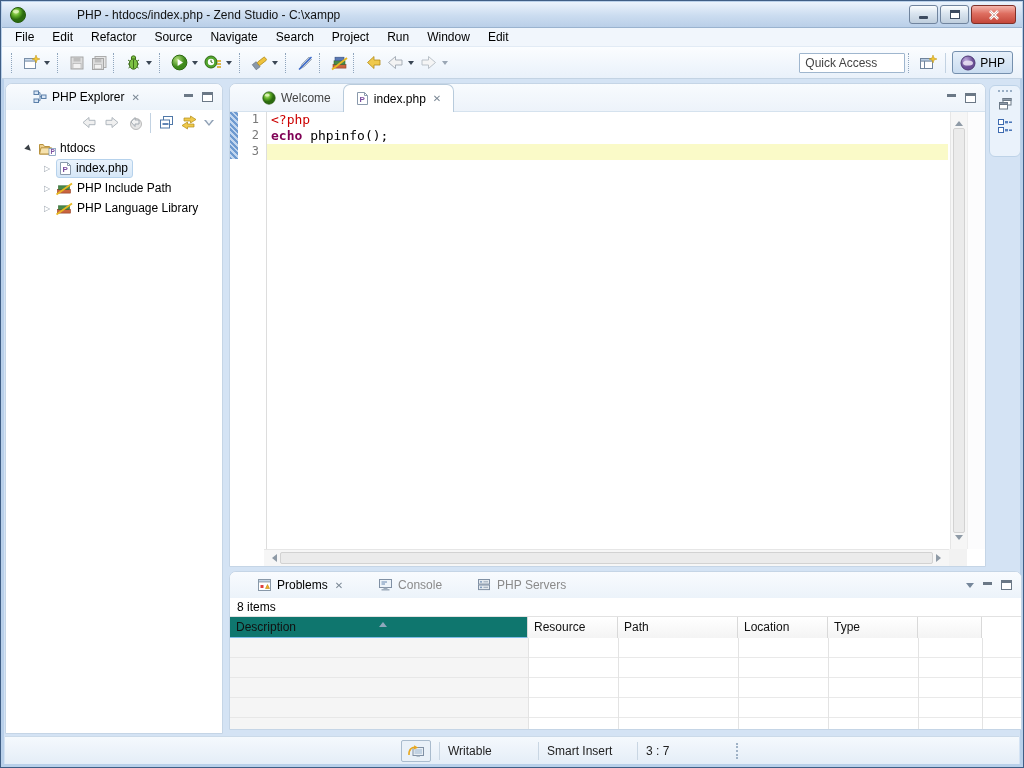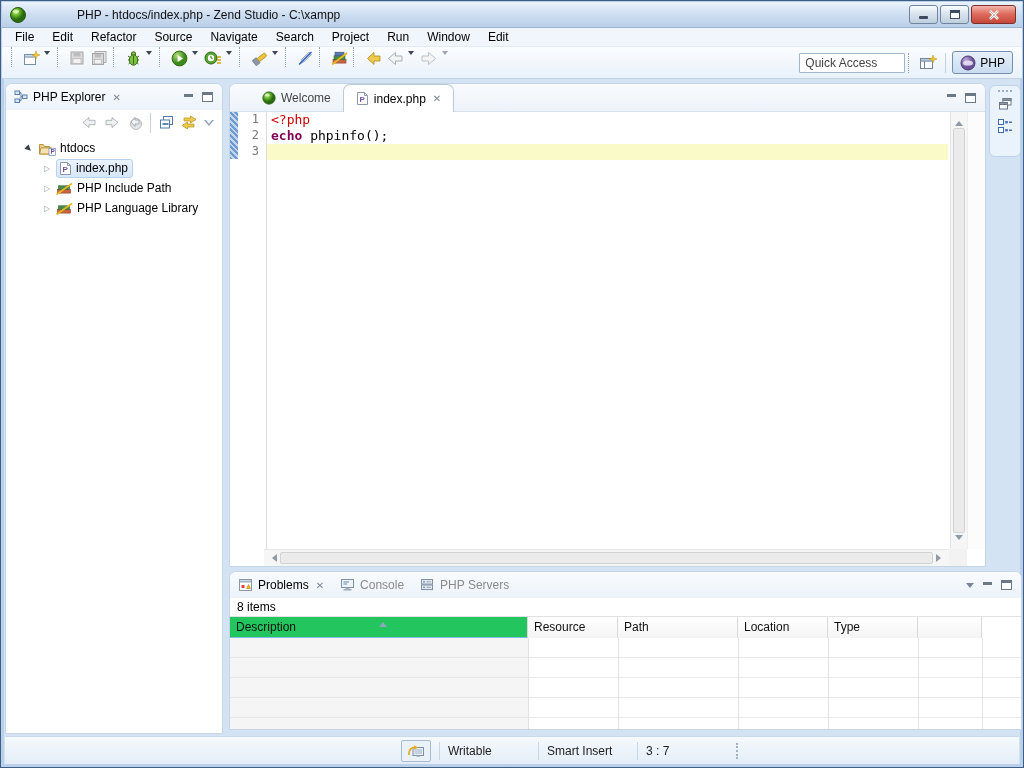--- a/index.html
+++ b/index.html
@@ -23,37 +23,37 @@
   .g-max { width:10px; height:9px; border:1px solid #3C4B60; border-top:3px solid #3C4B60; background:#fff; }
 
   
   .menubar { position:absolute; left:1px; top:27px; right:1px; height:19px; background:#F1F6FC;
     display:flex; align-items:center; padding-left:4px; border-bottom:1px solid #E2EBF5; }
   .mitem { padding:2px 9px; }
 
   
   .toolbar { position:absolute; left:1px; top:46px; right:1px; height:32px;
     background:linear-gradient(#FBFDFF,#E9F1FA); border-bottom:1px solid #C3D3E3;
-    display:flex; padding-left:6px; }
+    display:flex; align-items:center; padding-left:6px; }
   .tsep { width:4px; height:20px; border-left:1px dotted #8FA5BD; margin:0 5px 0 3px; }
   .tbtn { width:22px; height:22px; border-radius:3px; display:flex; align-items:center; justify-content:center; }
   .dd { width:0; height:0; border:3px solid transparent; border-top:4px solid #3A4654; margin:4px 4px 0 2px; }
   .dd.dis { border-top-color:#9AA6B4; }
   .tb-right { margin-left:auto; display:flex; align-items:center; padding-right:9px; }
   .qa { width:106px; height:20px; border:1px solid #9FB6CE; background:#fff; font:12px "Liberation Sans",sans-serif;
         padding:0 5px; color:#333; border-radius:1px; }
   .qa::placeholder { color:#444; opacity:1; }
   .vline { width:1px; height:20px; background:#C2D2E2; margin:0 6px; }
   .php-toggle { display:flex; align-items:center; gap:4px; height:23px; padding:0 7px;
     border:1px solid #7590AE; border-radius:3px; background:linear-gradient(#E7F0FA,#C9DCF0); }
 
   
   .panel { position:absolute; background:#fff; border:1px solid #C5D5E6; border-radius:7px 7px 0 0; overflow:hidden; }
   .phead { height:26px; background:linear-gradient(#F9FBFE,#ECF3FA); display:flex; align-items:center; }
-  .ptab { display:flex; align-items:center; gap:5px; padding:0 8px; height:26px; }
+  .ptab { display:flex; align-items:center; gap:5px; padding:0 8px; height:26px;margin-left:19px; }
   .ptab .lbl { color:#000; }
   .ptab.inactive .lbl { color:#8A8A8A; }
   .closex { color:#7A8794; font-size:10px; margin-left:2px; }
   .mmctl { margin-left:auto; display:flex; gap:9px; padding-right:9px; align-items:center; }
   .mm-min { width:9px; height:3px; background:transparent; border-bottom:3px solid #6B7886; margin-top:-4px; }
   .mm-max { width:11px; height:10px; border:1px solid #6B7886; border-top:3px solid #6B7886; background:#fff; }
   .tri-down { width:0; height:0; border:4px solid transparent; border-top:5px solid #76879B; margin-top:4px; }
   .tri-hollow { width:0; height:0; border:5px solid transparent; border-top:6px solid #8FA0B4; position:relative; margin-top:5px; }
   .tri-hollow::after { content:""; position:absolute; left:-3px; top:-5.5px; border:3px solid transparent; border-top:4px solid #F3F8FC; }
 
@@ -95,21 +95,21 @@
     border:1px solid #BED3E8; border-radius:6px; display:flex; flex-direction:column; align-items:center; }
   .grip { width:14px; border-top:2px dotted #9AAFC6; margin:4px 0 5px; }
 
   
   #problems { left:228px; top:570px; width:793px; height:159px; }
   .items-row { height:18px; line-height:18px; padding-left:7px; }
   .thead { display:grid; grid-template-columns:298px 90px 120px 90px 90px 64px 1fr; height:22px;
     border-top:1px solid #E2E2E2; }
   .th { border-right:1px solid #D9D9D9; border-bottom:1px solid #CFCFCF;
     background:linear-gradient(#FFFFFF,#F4F4F4); padding:3px 6px; position:relative; color:#111; }
-  .th.sorted { background:#22c55e; border-bottom:2px solid #7FBCE8; }
+  .th.sorted { background:#0f766e; border-bottom:2px solid #7FBCE8; }
   .sortasc { position:absolute; left:50%; top:1px; width:0; height:0; border:4px solid transparent; border-bottom:5px solid #8FA8BC; }
   .tbody { position:relative; height:97px; overflow:hidden;
     background:repeating-linear-gradient(#FFFFFF 0 19px,#E9E9E9 19px 20px); }
   .desc-col { position:absolute; left:0; top:0; width:298px; height:100%;
     background:repeating-linear-gradient(#F5F5F5 0 19px,#E7E7E7 19px 20px); }
   .colline { position:absolute; top:0; bottom:0; width:1px; background:#E3E3E3; }
 
   
   .statusbar { position:absolute; left:4px; right:4px; top:735px; height:28px;
     background:linear-gradient(#F5F9FD,#E4EDF7); border-top:1px solid #CBDAE9; display:flex; align-items:center; }

